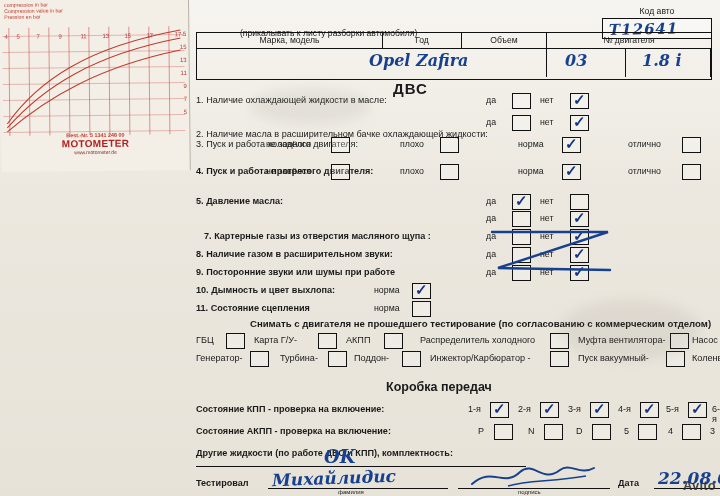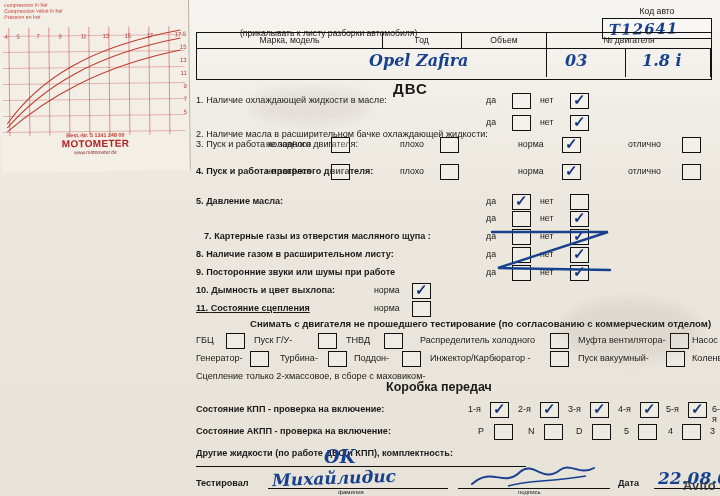--- a/index.html
+++ b/index.html
@@ -279,21 +279,21 @@
     </div>
     <div class="opt" style="left:298px;top:231px">да</div>
     <div class="cb" style="left:324px;top:229px"></div>
     <div class="opt" style="left:352px;top:231px">нет</div>
     <div class="cb" style="left:382px;top:229px">
         <span class="tick" style="left:2px;top:0">✓</span>
       </div>
 
     <div class="q qb" style="left:8px;top:249px;">
       <span>8.</span>
-      <span>Наличие газом в расширительном листу:</span>
+      <span>Наличие газом в расширительном звуки:</span>
     </div>
     <div class="opt" style="left:298px;top:249px">да</div>
     <div class="cb" style="left:324px;top:247px"></div>
     <div class="opt" style="left:352px;top:249px">нет</div>
     <div class="cb" style="left:382px;top:247px">
         <span class="tick" style="left:2px;top:0">✓</span>
       </div>
 
     <div class="q qb" style="left:8px;top:267px;">
       <span>9.</span>
@@ -312,54 +312,53 @@
 
     <div class="q qb" style="left:8px;top:285px;">
       <span>10.</span>
       <span>Дымность и цвет выхлопа:</span>
     </div>
     <div class="opt" style="left:186px;top:285px">норма</div>
     <div class="cb" style="left:224px;top:283px">
         <span class="tick" style="left:2px;top:0">✓</span>
       </div>
 
-    <div class="q qb" style="left:8px;top:303px;text-decoration:underline;">
+    <div class="q qb" style="left:8px;top:303px;">
       <span>11.</span>
       <span>Состояние сцепления</span>
     </div>
     <div class="opt" style="left:186px;top:303px">норма</div>
     <div class="cb" style="left:224px;top:301px"></div>
 
     <div class="sect-title" style="left:62px;top:318px">Снимать с двигателя не прошедшего тестирование (по согласованию с коммерческим отделом)</div>
 
     <div class="q" style="left:8px;top:335px">ГБЦ</div>
     <div class="cb" style="left:38px;top:333px"></div>
-    <div class="q" style="left:66px;top:335px">Пуск Г/У-</div>
+    <div class="q" style="left:66px;top:335px">Карта Г/У-</div>
     <div class="cb" style="left:130px;top:333px"></div>
-    <div class="q" style="left:158px;top:335px">ТНВД</div>
+    <div class="q" style="left:158px;top:335px">АКПП</div>
     <div class="cb" style="left:196px;top:333px"></div>
     <div class="q" style="left:232px;top:335px">Распределитель холодного</div>
     <div class="cb" style="left:362px;top:333px"></div>
     <div class="q" style="left:390px;top:335px">Муфта вентилятора-</div>
     <div class="cb" style="left:482px;top:333px"></div>
     <div class="q" style="left:504px;top:335px">Насос масляный-</div>
 
     <div class="q" style="left:8px;top:353px">Генератор-</div>
     <div class="cb" style="left:62px;top:351px"></div>
     <div class="q" style="left:92px;top:353px">Турбина-</div>
     <div class="cb" style="left:140px;top:351px"></div>
     <div class="q" style="left:166px;top:353px">Поддон-</div>
     <div class="cb" style="left:214px;top:351px"></div>
     <div class="q" style="left:242px;top:353px">Инжектор/Карбюратор -</div>
     <div class="cb" style="left:362px;top:351px"></div>
     <div class="q" style="left:390px;top:353px">Пуск вакуумный-</div>
     <div class="cb" style="left:478px;top:351px"></div>
     <div class="q" style="left:504px;top:353px">Коленвал-</div>
 
-    <div class="q" style="left:8px;top:371px">Сцепление только 2-хмассовое, в сборе с маховиком-</div>
 
     <div class="kpp-title" style="left:198px;top:380px">Коробка передач</div>
 
     <div class="q qb" style="left:8px;top:404px">Состояние КПП  - проверка на включение:</div>
     <div class="gear" style="left:280px;top:404px">1-я</div>
     <div class="cb" style="left:302px;top:402px">
         <span class="tick" style="left:2px;top:0">✓</span>
       </div>
     <div class="gear" style="left:330px;top:404px">2-я</div>
     <div class="cb" style="left:352px;top:402px">

